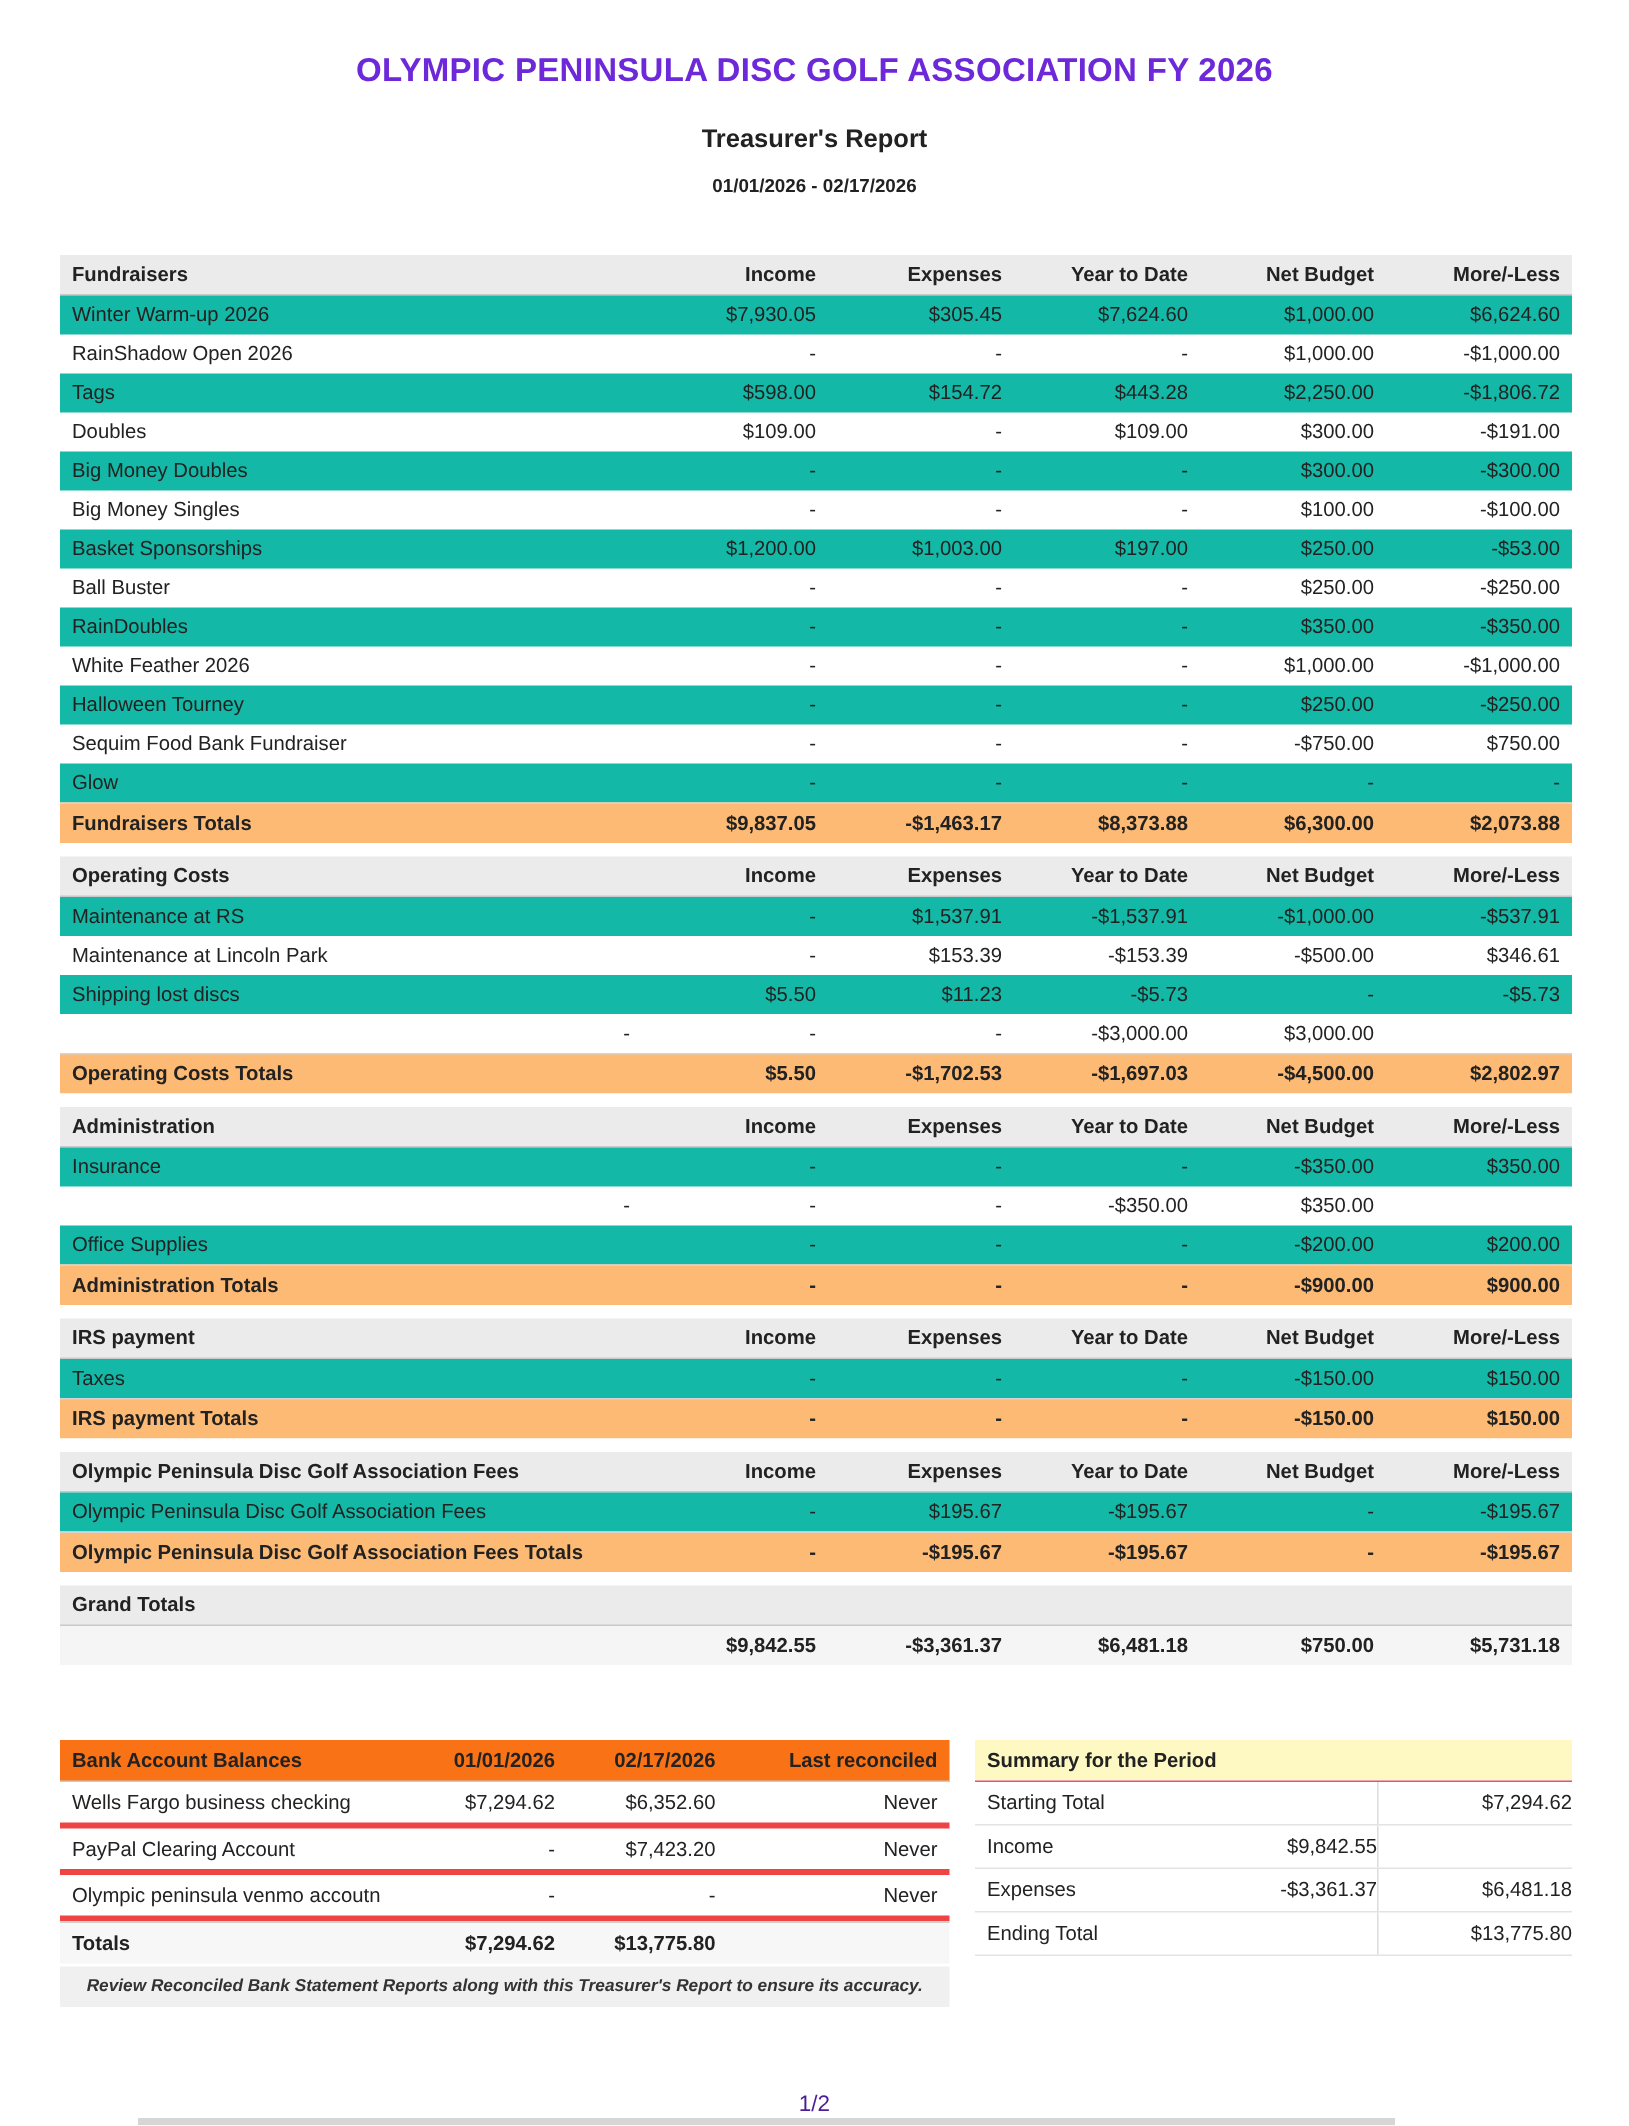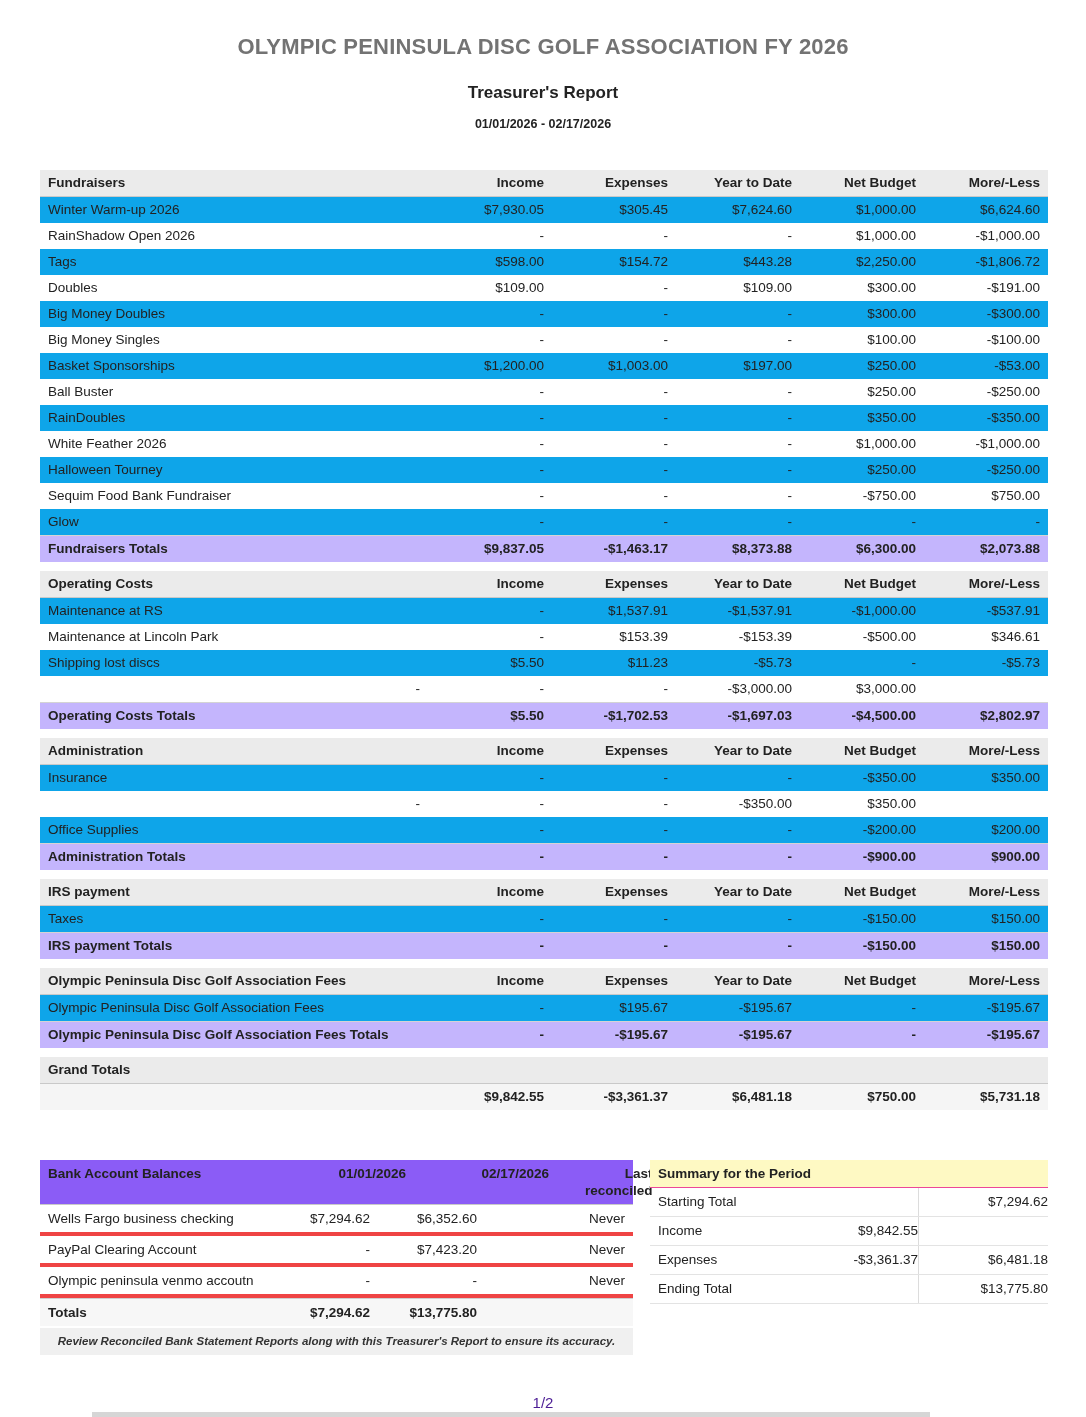--- a/index.html
+++ b/index.html
@@ -1,36 +1,36 @@
 <!DOCTYPE html>
 <html><head>
 <meta charset="utf-8">
 <style>
   html,body{margin:0;padding:0;background:#fff;}
   .page{position:relative;width:1086px;height:1417px;background:#ffffff;overflow:hidden;
         font-family:"Liberation Sans",sans-serif;color:#222;}
   .doc-header{text-align:center;padding-top:34px;}
-  .doc-title{font-size:22px;font-weight:bold;color:#737373;letter-spacing:.2px;}
+  .doc-title{font-size:22px;font-weight:bold;color:#6d28d9;letter-spacing:.2px;}
   .doc-subtitle{font-size:17px;font-weight:bold;color:#222;margin-top:23px;}
   .doc-period{font-size:12.5px;font-weight:bold;color:#222;margin-top:14px;}
 
   .main-table{position:absolute;left:40px;top:170px;width:1008px;font-size:13.5px;}
   .trow{display:grid;grid-template-columns:372px repeat(5,1fr);padding:0 8px;}
   .cell{padding:5px 0;line-height:16px;}
   .cell.val{text-align:right;}
   .thead{background:#ebebeb;border-bottom:1px solid #c9c9c9;font-weight:bold;}
-  .stripe{background:#0ea5e9;}
-  .totals{background:#c4b5fd;font-weight:bold;border-top:1px solid #d4d4d4;}
+  .stripe{background:#14b8a6;}
+  .totals{background:#fdba74;font-weight:bold;border-top:1px solid #d4d4d4;}
   .grand-values{background:#f5f5f5;font-weight:bold;}
   .section-gap{height:9px;background:#fff;}
 
   .bank-table{position:absolute;left:40px;top:1160px;width:593px;font-size:13.5px;}
   .brow{display:grid;grid-template-columns:216px 106px 107px 1fr;padding:0 8px;}
   .brow .cell{padding:5px 0;line-height:17px;}
-  .bhead{background:#8b5cf6;border-bottom:1px solid #c9c9c9;font-weight:bold;gap:36px;}
+  .bhead{background:#f97316;border-bottom:1px solid #c9c9c9;font-weight:bold;}
   .bdata{border-bottom:4px solid #ef4444;}
   .btotals{background:#f7f7f7;font-weight:bold;border-top:1px solid #cfcfcf;}
   .bank-note{margin-top:2px;background:#f0f0f0;padding:6px 16px;font-size:11.5px;
              font-weight:bold;font-style:italic;text-align:center;line-height:15px;color:#333;}
 
   .summary-table{position:absolute;left:650px;top:1160px;width:398px;font-size:13.5px;}
   .srow{display:grid;grid-template-columns:138px 122px 130px;padding:0 8px;}
   .srow .cell{padding:6px 0;line-height:16px;}
   .shead{background:#fef9c3;font-weight:bold;padding:6px 8px;border-bottom:1px solid #ec4899;}
   .sdata{border-bottom:1px solid #e3e3e3;}

